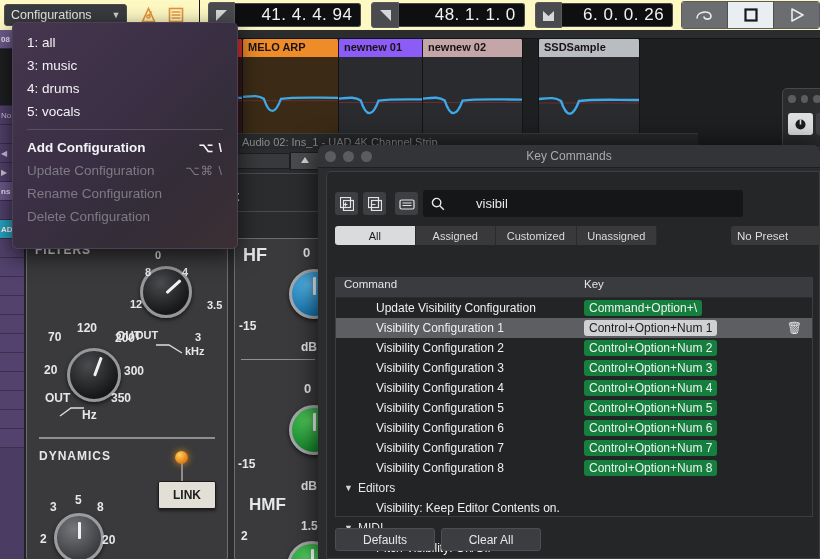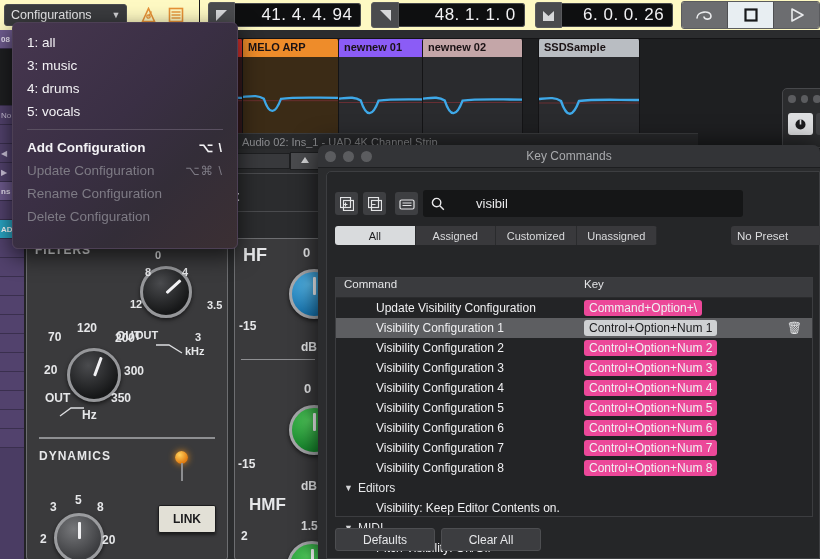--- a/index.html
+++ b/index.html
@@ -125,21 +125,21 @@
   #preset-box{height:19px;background:#39393c;border-radius:3px;display:flex;
      align-items:center;padding-left:6px;color:#dcdddf;font-size:11.5px;box-sizing:border-box;}
 
   #kw-list{position:absolute;left:8px;top:105px;width:478px;height:240px;
      background:#232426;border:1px solid #3c3d40;box-sizing:border-box;}
   .lh{height:19px;background:#3a3b3e;border-bottom:1px solid #2a2b2d;
      display:flex;align-items:flex-start;color:#e3e4e6;font-size:11.5px;}
   .lrow{height:20px;display:flex;align-items:center;position:relative;}
   .lrow.sel{background:#5d5e61;}
   .lrow .cmd{color:#f0f0f2;font-size:12px;white-space:nowrap;}
-  .lrow .keybadge{position:absolute;left:248px;background:#ec4899;border-radius:3px;
+  .lrow .keybadge{position:absolute;left:248px;background:#15803d;border-radius:3px;
      color:#f0f0f2;font-size:12px;padding:1px 5px;white-space:nowrap;}
   .lrow.sel .keybadge{background:#cfd1d3;color:#1c1c1e;}
   .grouprow{height:20px;display:flex;align-items:center;color:#e6e7e9;font-size:12px;
      padding-left:8px;}
   .tri{font-size:9px;margin-right:5px;color:#d3d4d6;}
   .trash{position:absolute;right:10px;color:#e3e4e6;font-size:12px;}
 
   .bot-btn{height:21px;background:#3c3d40;border:1px solid #4d4e51;border-radius:3px;
      color:#e6e7e9;font-size:12px;display:flex;align-items:center;justify-content:center;}
 </style>
@@ -372,21 +372,21 @@
     <path d="M1 12 L12 4 H25" fill="none" stroke="#dcdde0" stroke-width="1.3"></path>
   </svg>
   <div class="cs-lbl" style="left:89px;top:88px;">OUT</div>
 
   <div class="cs-div" style="left:12px;top:196px;width:176px;"></div>
 
   <div class="cs-lbl cs-title" style="left:12px;top:208px;">DYNAMICS</div>
 
   <div class="led" style="left:148px;top:210px;"></div>
   <div class="abs" style="left:154px;top:222px;width:2px;height:18px;background:#8c8d90;"></div>
-  <div class="link-btn" style="left:131px;top:240px;width:56px;height:26px;margin-top:24px;">LINK</div>
+  <div class="link-btn" style="left:131px;top:240px;width:56px;height:26px;">LINK</div>
 
   <div class="knob-grey" style="position:absolute;left:27px;top:272px;width:44px;height:44px;">
     <div class="pointer" style="left:50%;top:6px;width:3px;height:17px;margin-left:-1.5px;"></div>
   </div>
   <div class="cs-lbl" style="left:48px;top:252px;">5</div>
   <div class="cs-lbl" style="left:23px;top:259px;">3</div>
   <div class="cs-lbl" style="left:70px;top:259px;">8</div>
   <div class="cs-lbl" style="left:13px;top:291px;">2</div>
   <div class="cs-lbl" style="left:75px;top:292px;">20</div>
 </div>

